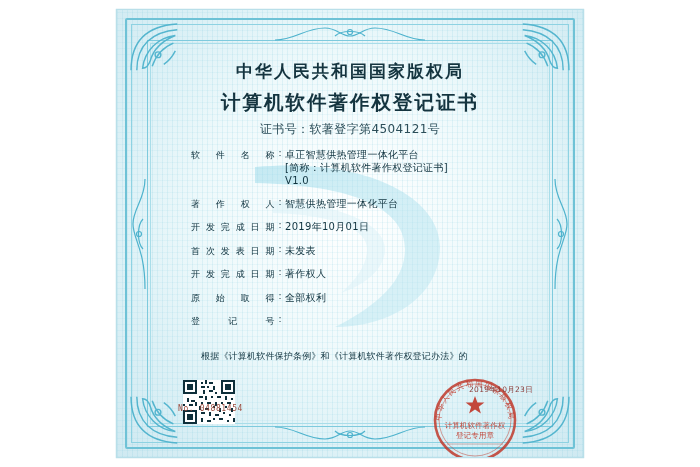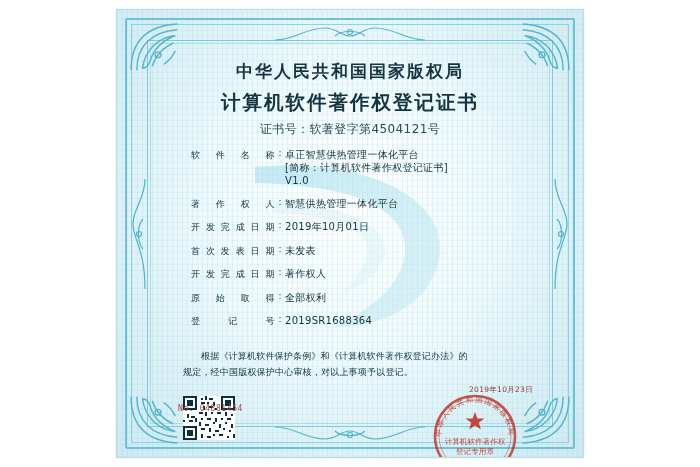--- a/index.html
+++ b/index.html
@@ -262,28 +262,26 @@
 
         <div class="row">
           <div class="label">原始取得</div>
           <div class="colon">:</div>
           <div class="value">全部权利</div>
         </div>
 
         <div class="row">
           <div class="label">登记号</div>
           <div class="colon">:</div>
-          <div class="value">2019SR1688364</div>
         </div>
 
       </div>
 
       <div class="statement">
         <span class="indent">根据《计算机软件保护条例》和《计算机软件著作权登记办法》的</span>
-        <span>规定，经中国版权保护中心审核，对以上事项予以登记。</span>
       </div>
 
       <div class="bottom">
 
         <div class="qr">
           <svg class="qr-grid" viewBox="0 0 26 22" shape-rendering="crispEdges">
             <rect width="26" height="22" fill="#ffffff"></rect>
             <g fill="#0e2f3a">
               <rect x="0" y="0" width="7" height="7"></rect>
                 <rect x="1" y="1" width="5" height="5" fill="#fff"></rect>

